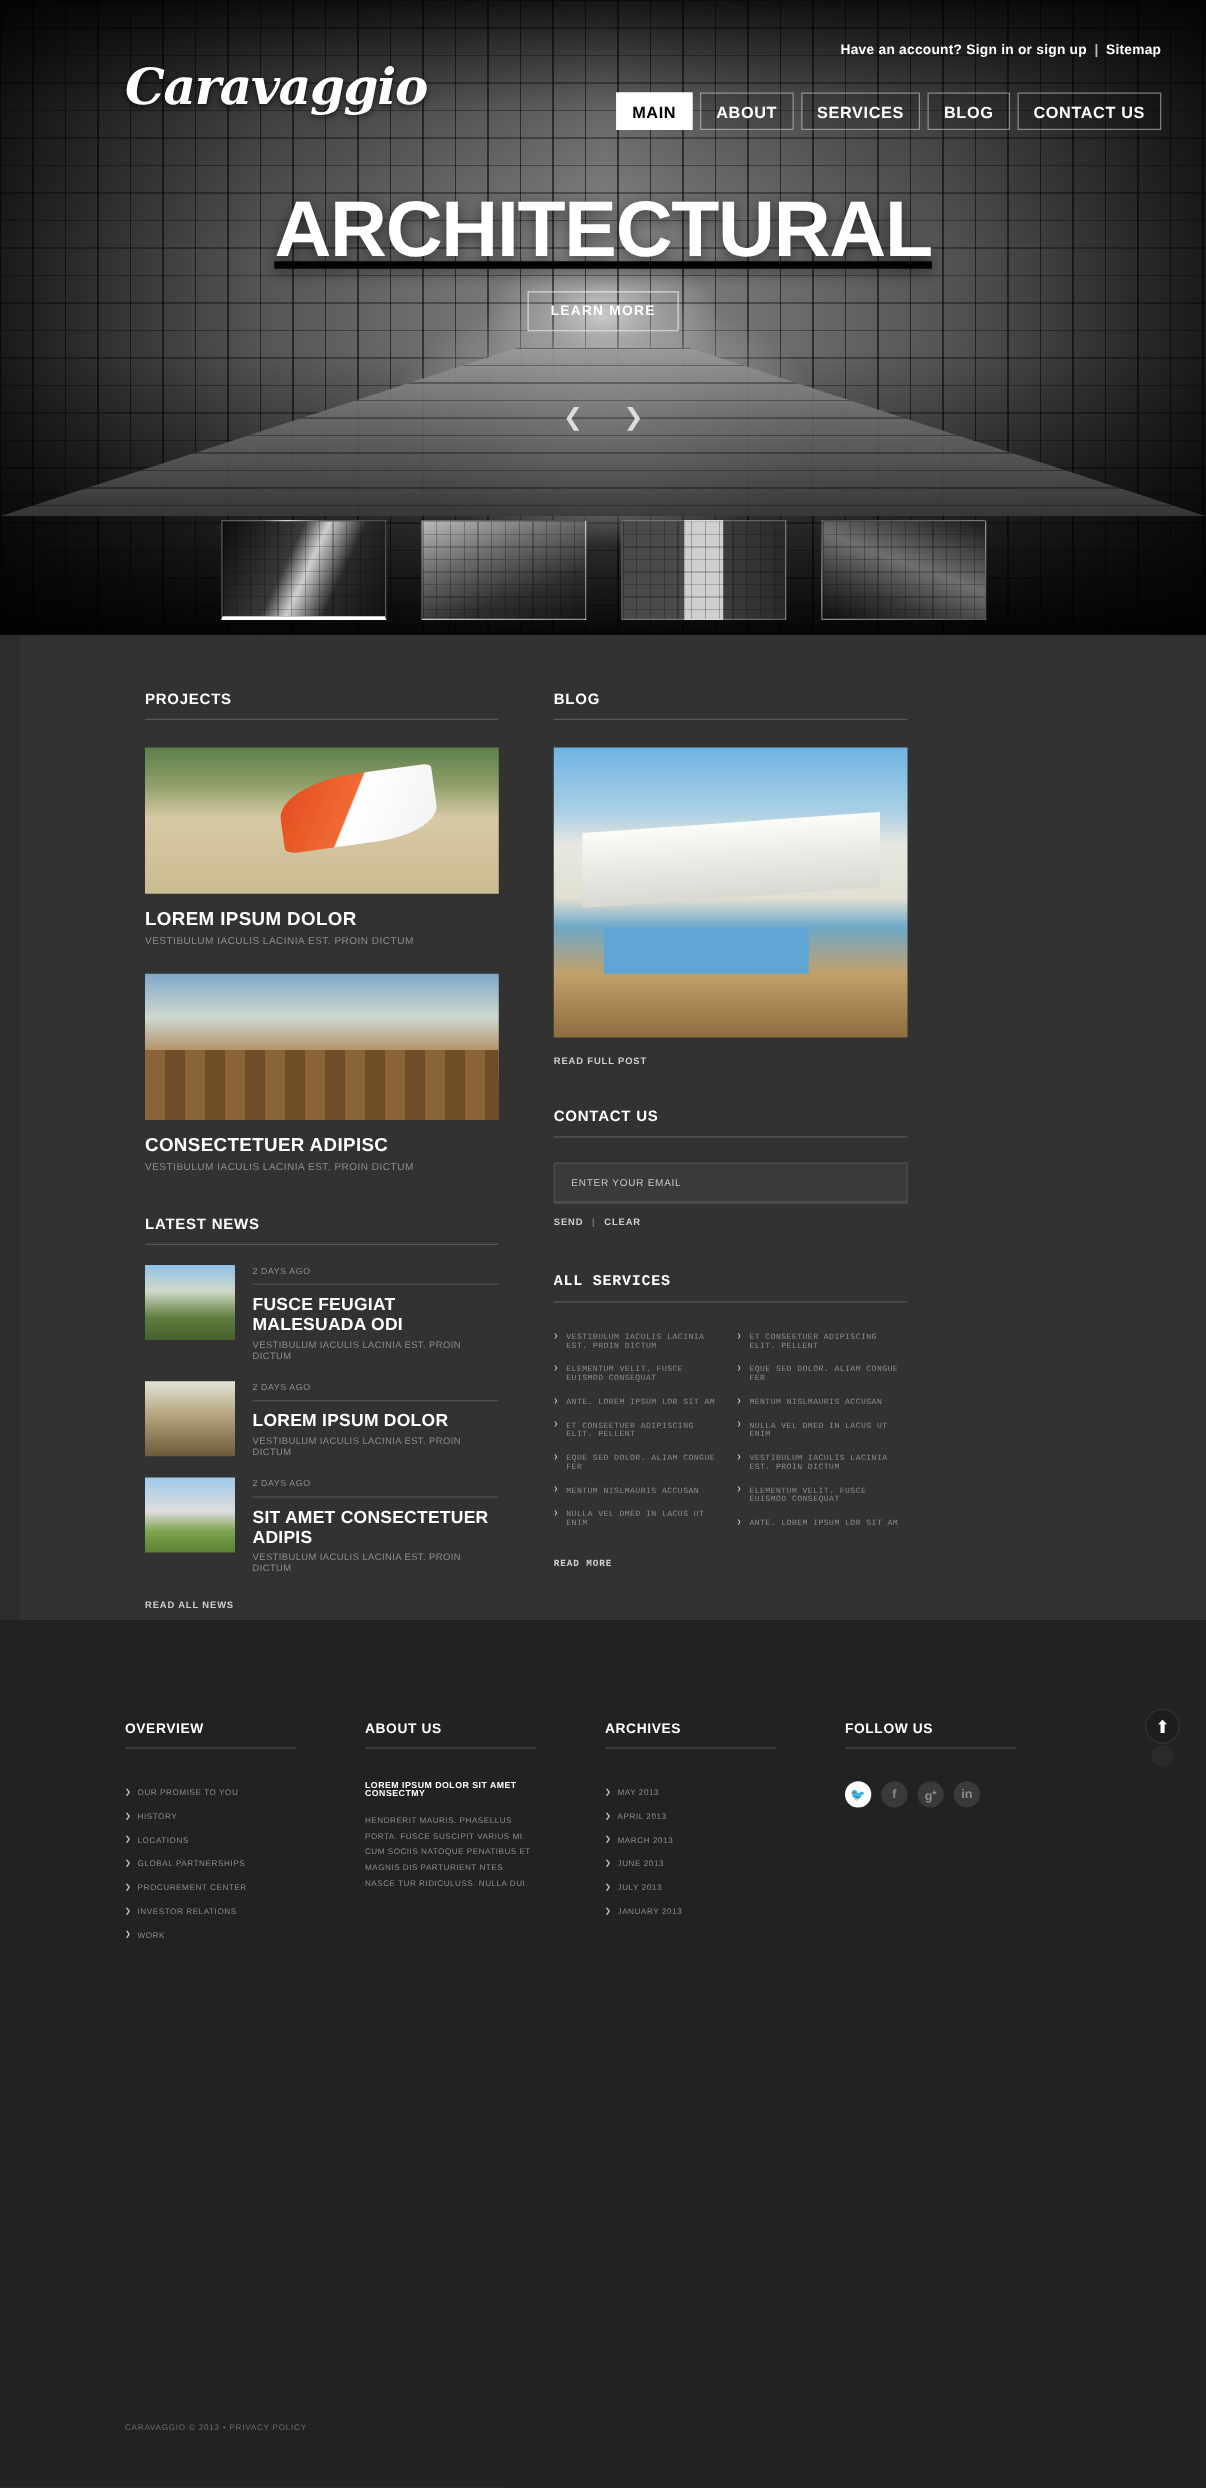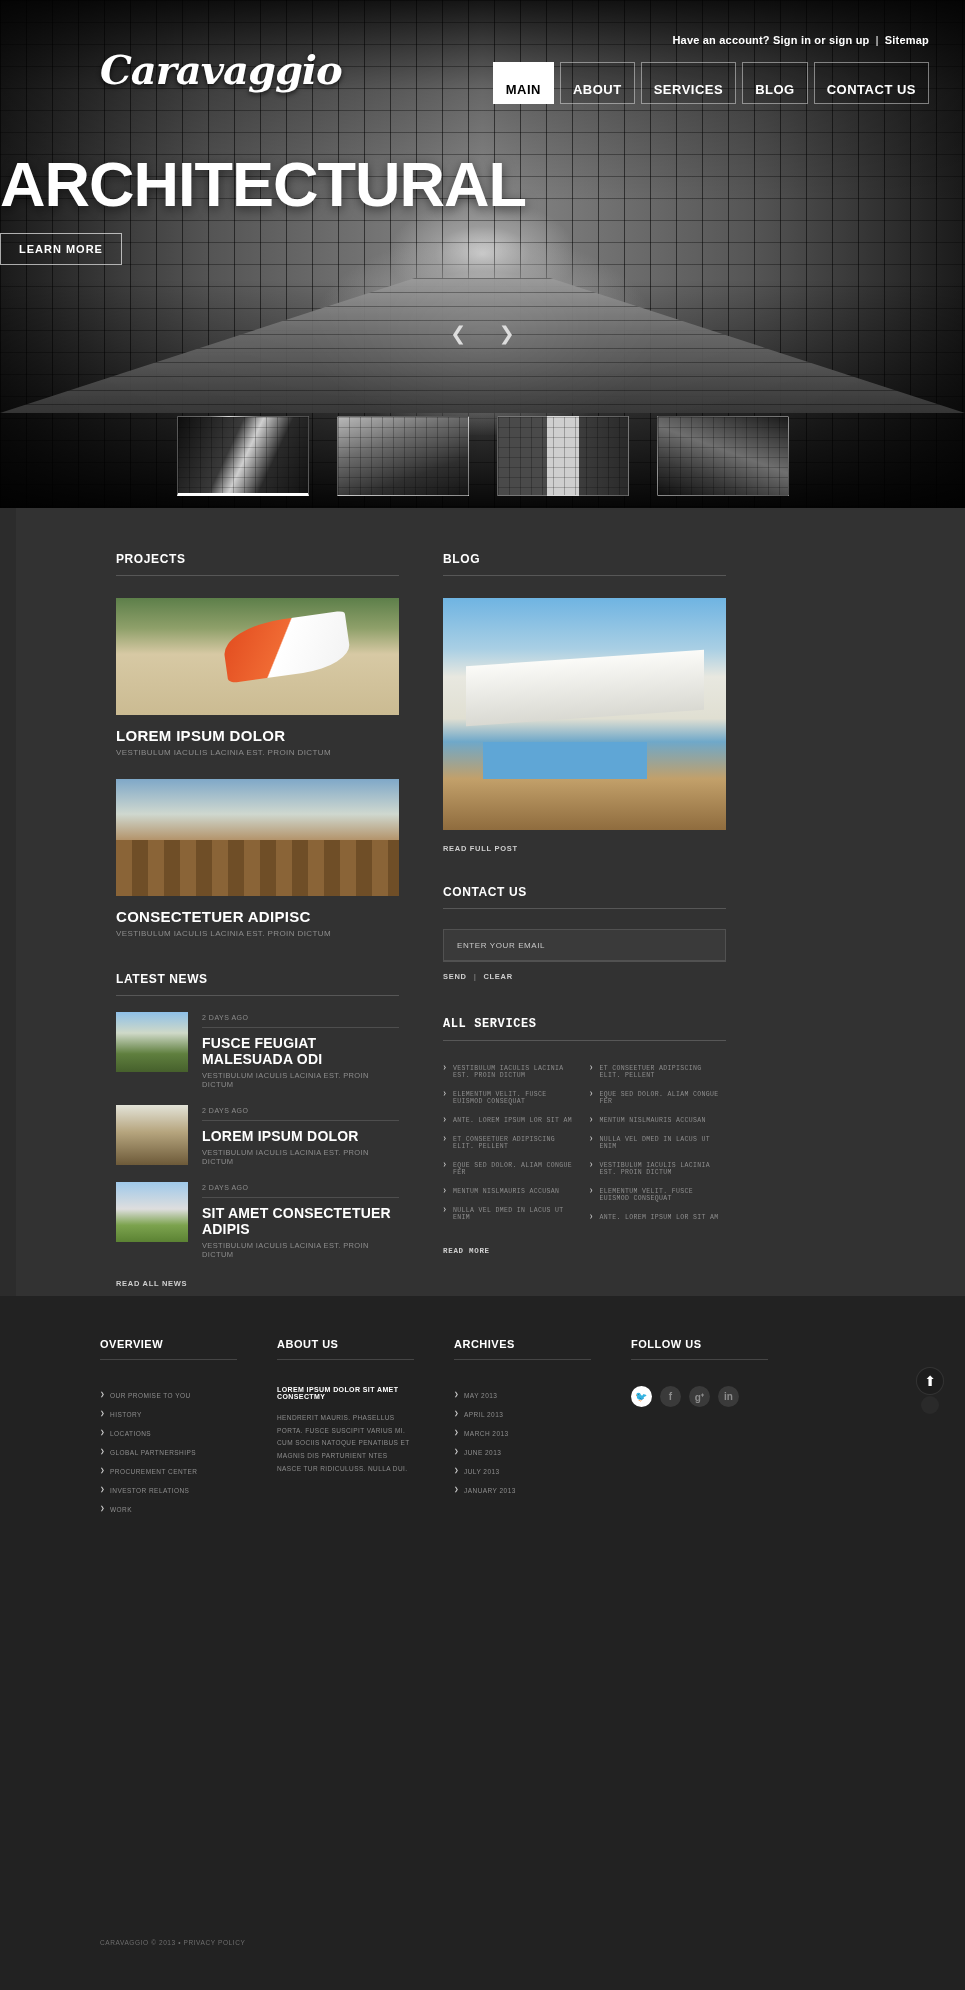--- a/index.html
+++ b/index.html
@@ -66,30 +66,31 @@
   .account .sep { color:#bbb; margin: 0 6px; }
   .logo {
     position: absolute; left: 100px; top: 46px;
     font-family: "DejaVu Serif", serif;
     font-style: italic; font-weight: bold;
     font-size: 40px; color: #fff; letter-spacing: -1px;
     text-shadow: 0 2px 5px rgba(0,0,0,.7);
   }
   .nav { position: absolute; right: 36px; top: 62px; display: flex; gap: 6px; }
   .nav a {
-    display:block; padding: 19px 12px 6px;
+    display:block; padding: 7px 12px 6px;
     border: 1px solid rgba(255,255,255,.45);
     color: #fff; font-size: 13px; font-weight: bold;
     letter-spacing: .5px; text-decoration: none;
     font-stretch: condensed;
     background: rgba(0,0,0,.15);
+    margin-top: 12px;
   }
   .nav a.active { background: #fff; color: #000; border-color:#fff; }
 
-  .hero-copy { position: absolute; left:0; right:0; top: 155px; z-index: 4; }
+  .hero-copy { position: absolute; left:0; right:0; top: 155px; text-align: center; z-index: 4; text-decoration: underline; }
   .hero-title {
     font-size: 63px; font-weight: bold; color: #fff; line-height: .95;
     letter-spacing: -1px; font-stretch: condensed;
     text-shadow: 0 3px 12px rgba(0,0,0,.55);
   }
   .hero-sub {
     font-family: "DejaVu Serif", serif; font-style: italic; font-weight: bold;
     font-size: 34px; color: #fff; margin-top: 6px;
     text-shadow: 0 3px 10px rgba(0,0,0,.6);
   }
@@ -174,21 +175,21 @@
   .form-actions .bar { margin: 0 7px; color:#777; }
 
   .services { margin-top: 36px; font-family: Liberation Mono, monospace; }
   .svc-grid { display:flex; gap: 10px; margin-top: 18px; }
   .svc-col { width: 137px; }
   .svc { font-size: 6.5px; color:#8d8d8d; letter-spacing:.35px; padding: 6px 0 6px 10px; position:relative; }
   .svc:before { content:"\276F"; position:absolute; left:0; top:5px; font-size: 5.5px; color:#cfcfcf; }
 
   
   .footer { position:absolute; top: 1296px; left:0; width:965px; height: 694px; background:#222222; }
-  .fcols { display:flex; gap: 40px; padding: 42px 100px 0; }
+  .fcols { display:flex; gap: 55px; padding: 81px 100px 0; }
   .fcol { width: 137px; }
   .fcol.w2 { width: 137px; }
   .fhead { font-size: 11px; font-weight:bold; color:#fff; letter-spacing:.5px; font-stretch: condensed;
            padding-bottom: 9px; border-bottom: 1px solid rgba(255,255,255,.16); }
   .flist { margin-top: 26px; }
   .flink { font-size: 6.5px; color:#8d8d8d; letter-spacing:.45px; padding: 6px 0 6px 10px; position:relative; text-decoration:none; display:block; }
   .flink:before { content:"\276F"; position:absolute; left:0; top:5px; font-size: 5.5px; color:#cfcfcf; }
   .fabout-title { font-size: 7px; font-weight:bold; color:#fff; letter-spacing:.4px; margin-top: 26px; }
   .fabout-text { font-size: 6.5px; color:#8d8d8d; letter-spacing:.4px; line-height: 1.95; margin-top: 12px; }
   .social { display:flex; gap: 8px; margin-top: 26px; }

